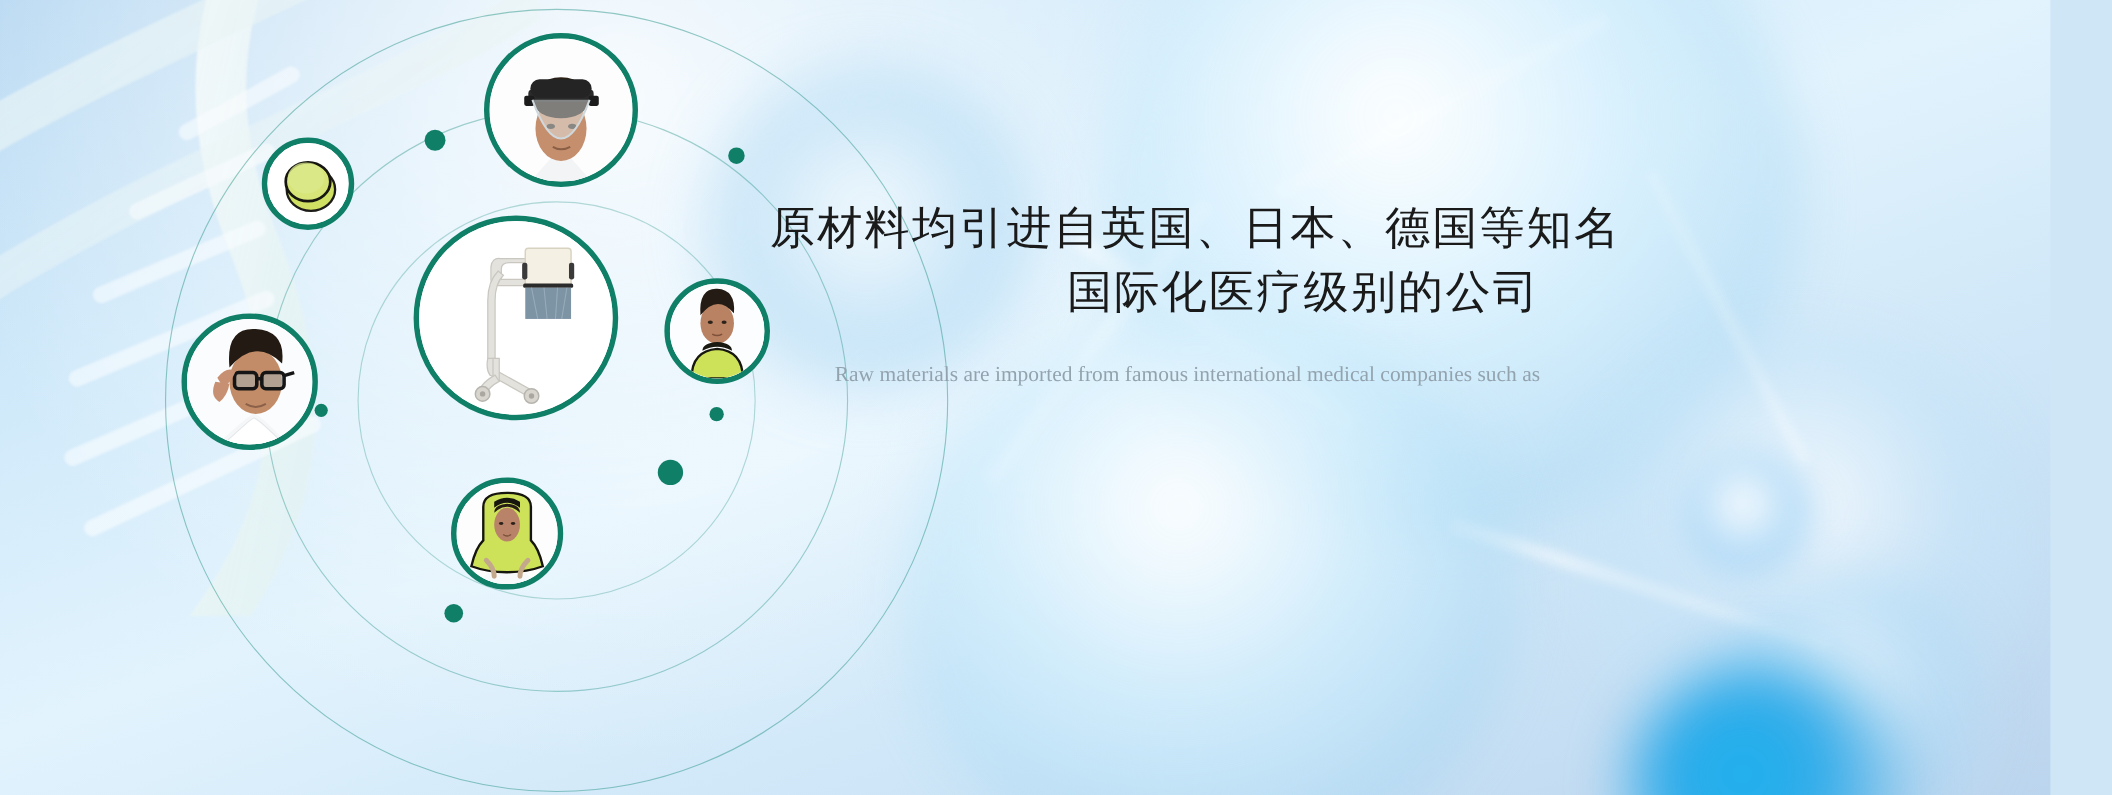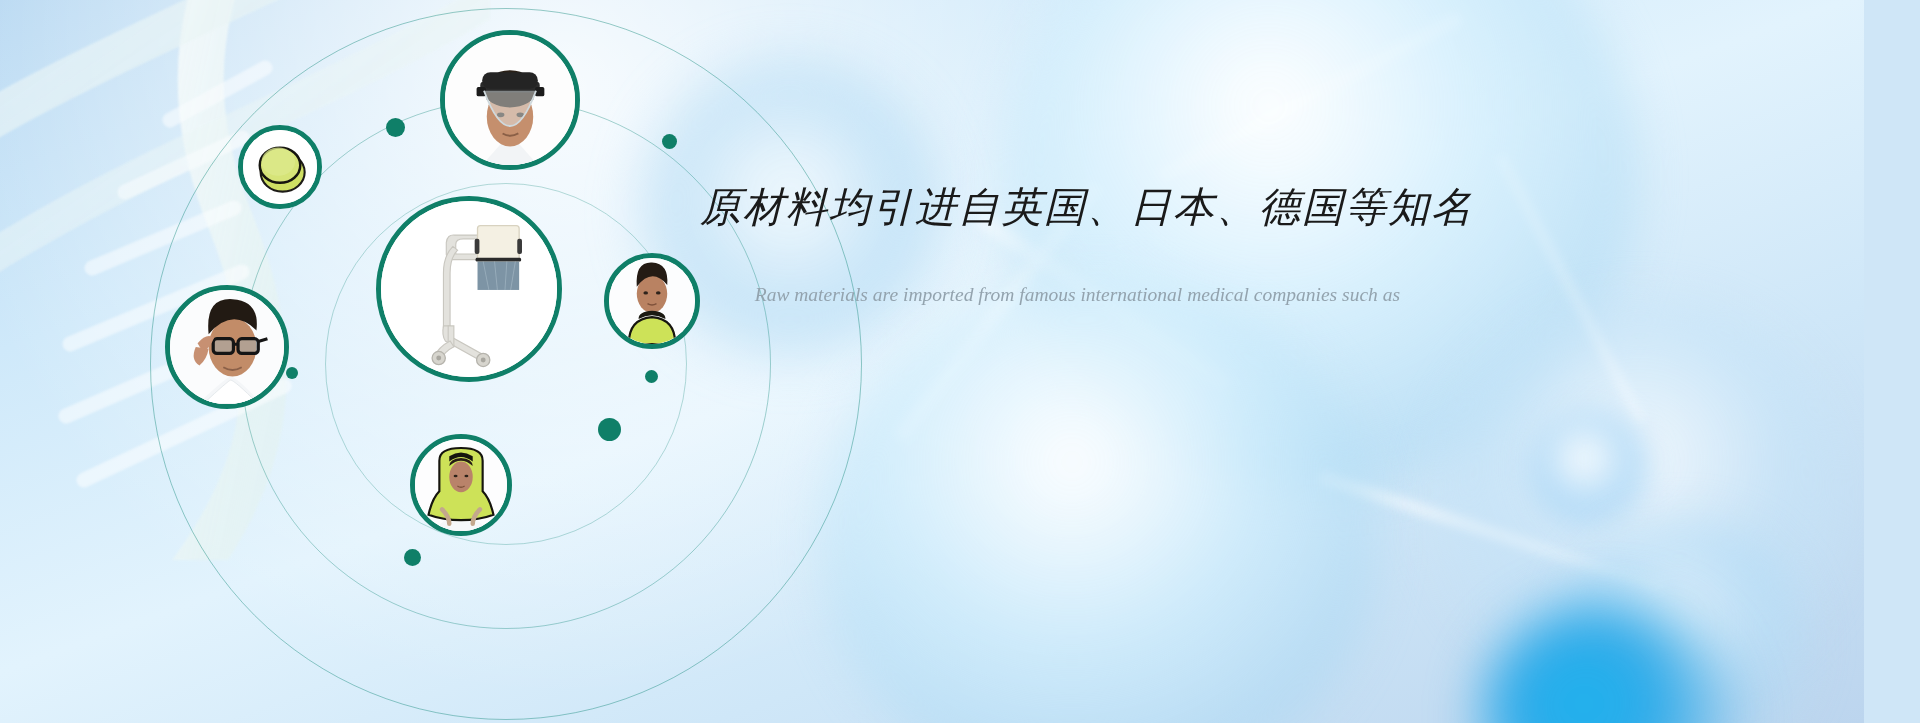--- a/index.html
+++ b/index.html
@@ -7,21 +7,20 @@
   body{
     width:1920px;height:723px;overflow:hidden;
     font-family:"Liberation Sans","DejaVu Sans",sans-serif;
     background:#cfe6f7;
   }
   #banner{
     position:relative;width:1864px;height:723px;overflow:hidden;
     background:
       radial-gradient(circle at 30% 12%, rgba(255,255,255,.85) 0%, rgba(255,255,255,0) 42%),
       linear-gradient(160deg,#b9d9f2 0%,#cfe9fa 25%,#e2f3fd 48%,#cfe7f8 70%,#bcd5ee 100%);
-    font-style: italic;
   }
 
   
   .bg-layer{position:absolute;inset:0;pointer-events:none;}
 
   
   .blob{position:absolute;border-radius:50%;filter:blur(22px);}
   .b1{left:1000px;top:-130px;width:640px;height:620px;
       background:radial-gradient(circle at 42% 38%, rgba(255,255,255,.95) 0%, rgba(214,240,253,.75) 38%, rgba(168,216,243,.45) 68%, rgba(168,216,243,0) 100%);}
   .b2{left:820px;top:280px;width:560px;height:520px;
@@ -54,21 +53,21 @@
   .dot{position:absolute;border-radius:50%;background:#0d7a63;}
 
   
   .bubble{position:absolute;border-radius:50%;overflow:hidden;background:#fff;
           border:5px solid #0f7f68;box-sizing:border-box;}
   .bubble .ph{position:absolute;inset:0;}
 
   
   .copy{position:absolute;left:700px;top:178px;width:700px;text-align:right;}
   .head-line{color:#1a1a1a;font-size:41px;line-height:1.42;letter-spacing:2px;white-space:nowrap;}
-  .sub{margin-top:42px;color:#93a3ae;font-family:"Liberation Serif","DejaVu Serif",serif;
+  .sub{margin-top:30px;color:#93a3ae;font-family:"Liberation Serif","DejaVu Serif",serif;
        font-size:19.5px;line-height:1.75;}
 </style>
 </head>
 <body>
 
 <div id="banner">
 
   <div class="bg-layer">
 
     <div class="bond" style="left:980px;top:210px;width:300px;height:16px;transform:rotate(34deg);"></div>
@@ -226,18 +225,19 @@
       <ellipse cx="57" cy="41" rx="2.2" ry="1.5" fill="#2d221a"></ellipse>
       <path d="M47 52 q4 3 8 0" stroke="#7d5239" stroke-width="1.4" fill="none"></path>
       <path d="M38 25 q13 -10 26 0 l0 -6 q-13 -8 -26 0 z" fill="#16150e"></path>
       <path d="M30 78 q8 8 8 16" stroke="#c3a88c" stroke-width="5" fill="none" stroke-linecap="round"></path>
       <path d="M72 78 q-8 8 -8 16" stroke="#c3a88c" stroke-width="5" fill="none" stroke-linecap="round"></path>
     </svg>
   </div>
 
   <div class="copy">
     <div class="head-line">原材料均引进自英国、日本、德国等知名</div>
+    <div class="head-line">国际化医疗级别的公司</div>
     <div class="sub">
       <div>Raw materials are imported from famous international medical companies such as</div>
     </div>
   </div>
 
 </div>
 
 </body></html>

